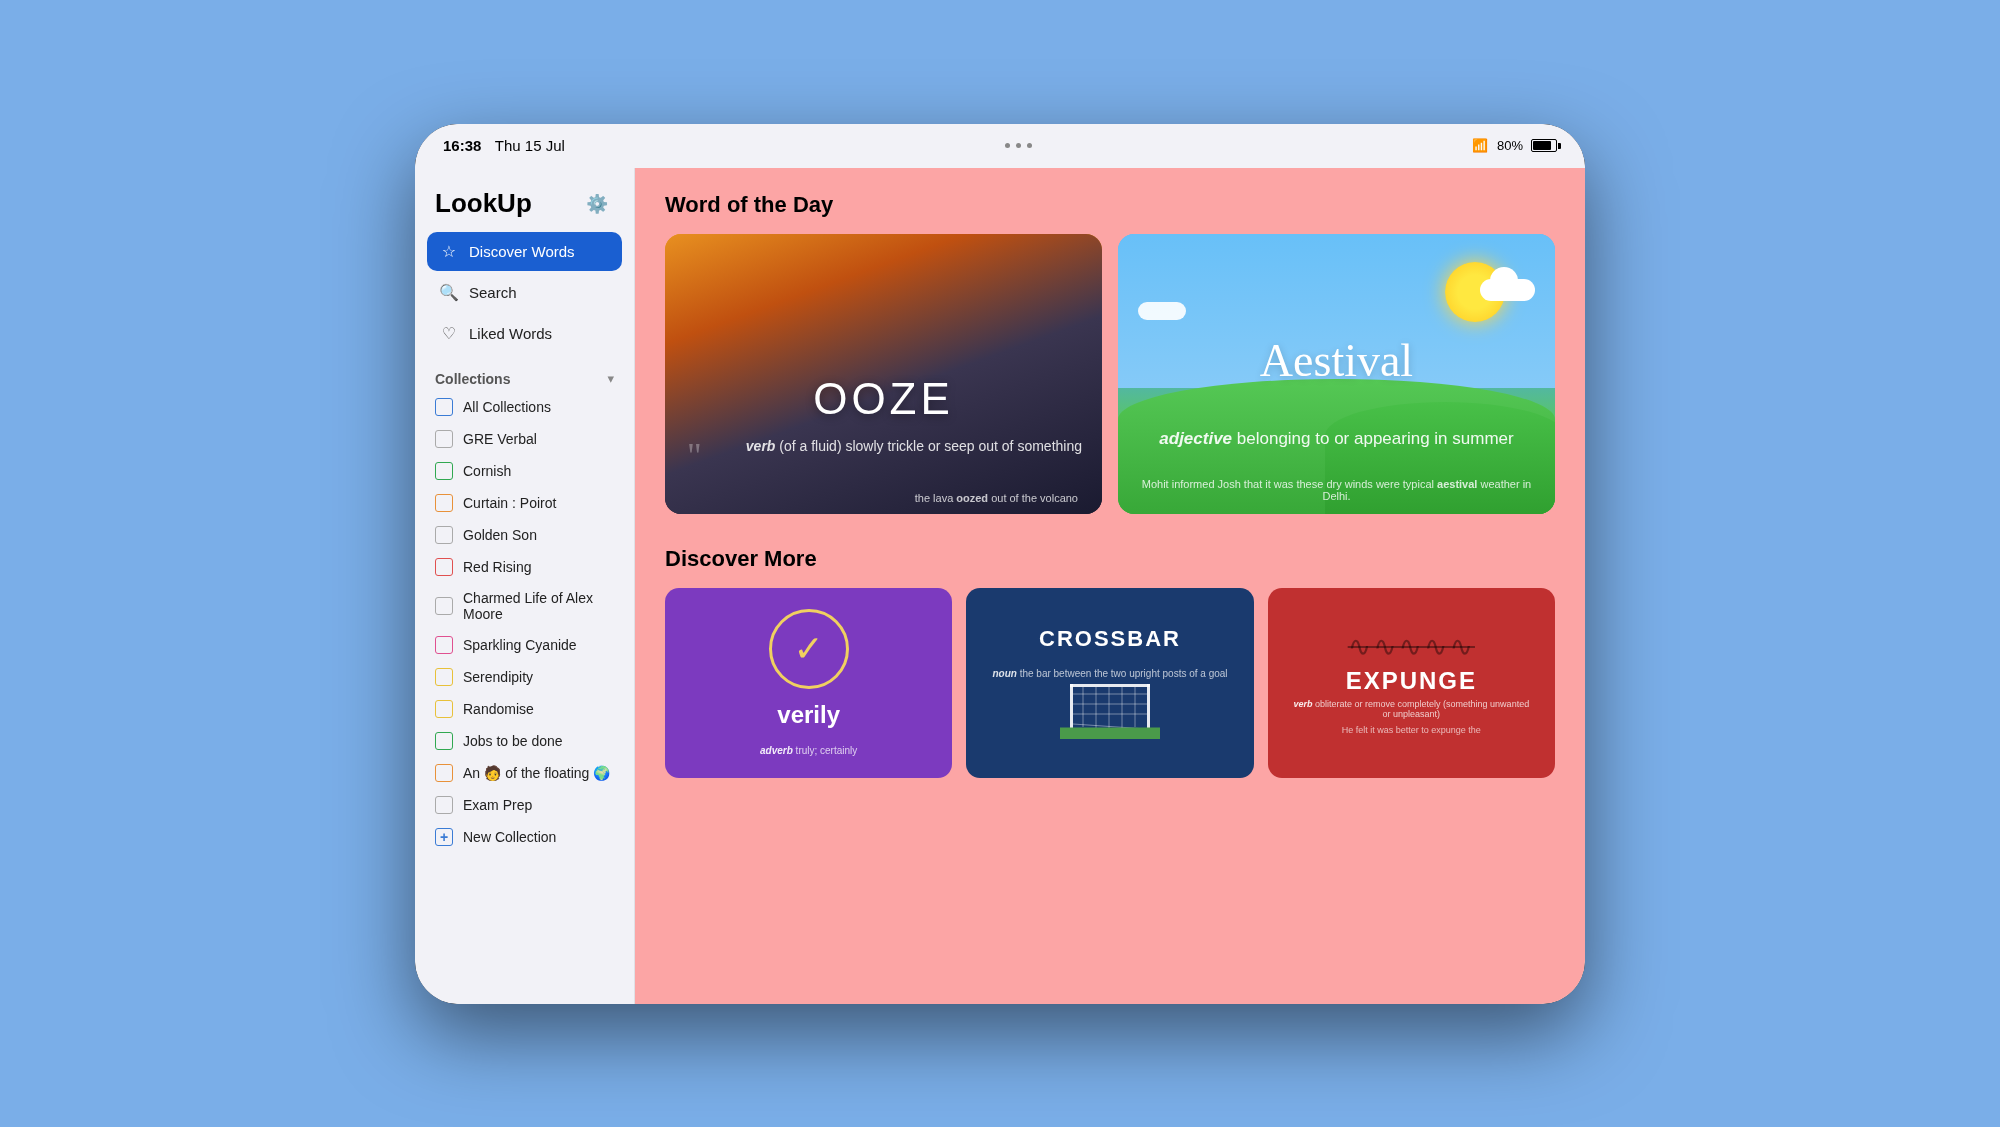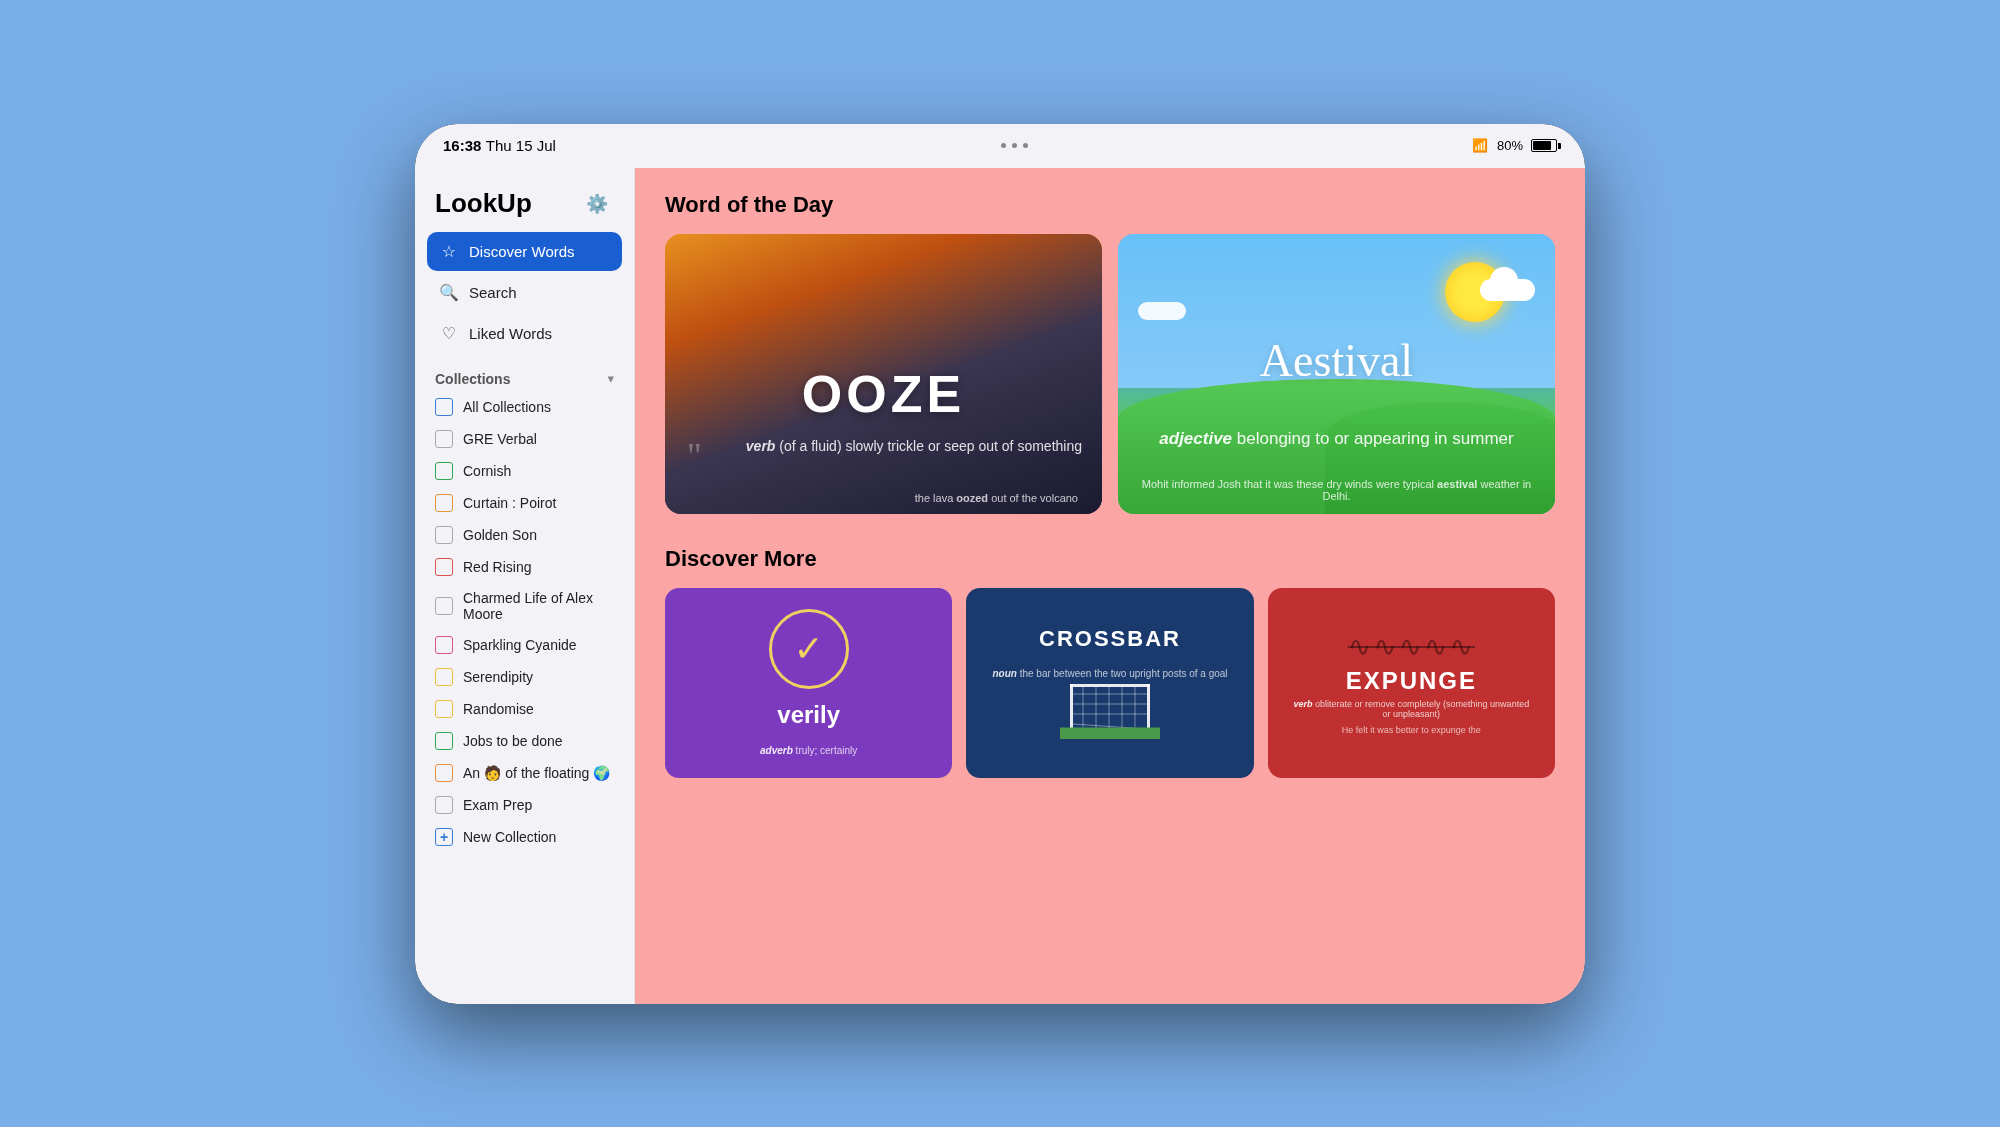--- a/index.html
+++ b/index.html
@@ -43,21 +43,21 @@
     }
     .status-time {
       font-size: 15px;
       font-weight: 600;
       color: #000;
     }
     .status-date {
       font-size: 15px;
       font-weight: 400;
       color: #000;
-      margin-left: 0;
+      margin-left: 9px;
     }
     .status-center {
       display: flex;
       gap: 6px;
       align-items: center;
     }
     .status-dot {
       width: 5px;
       height: 5px;
       background: #888;
@@ -248,22 +248,22 @@
     .ooze-bg {
       position: absolute;
       top: 0; left: 0; right: 0; bottom: 0;
       background: linear-gradient(160deg, #e89020 0%, #c05010 25%, #3a3550 55%, #1a1a30 100%);
     }
     .ooze-word {
       position: absolute;
       bottom: 90px;
       left: 0; right: 0;
       text-align: center;
-      font-size: 52px;
-      font-weight: 700;
+      font-size: 44px;
+      font-weight: 400;
       color: white;
       letter-spacing: 4px;
       text-shadow: 0 2px 10px rgba(0,0,0,0.4);
     }
     .ooze-def {
       position: absolute;
       bottom: 60px;
       left: 0; right: 0;
       text-align: right;
       font-size: 14px;

